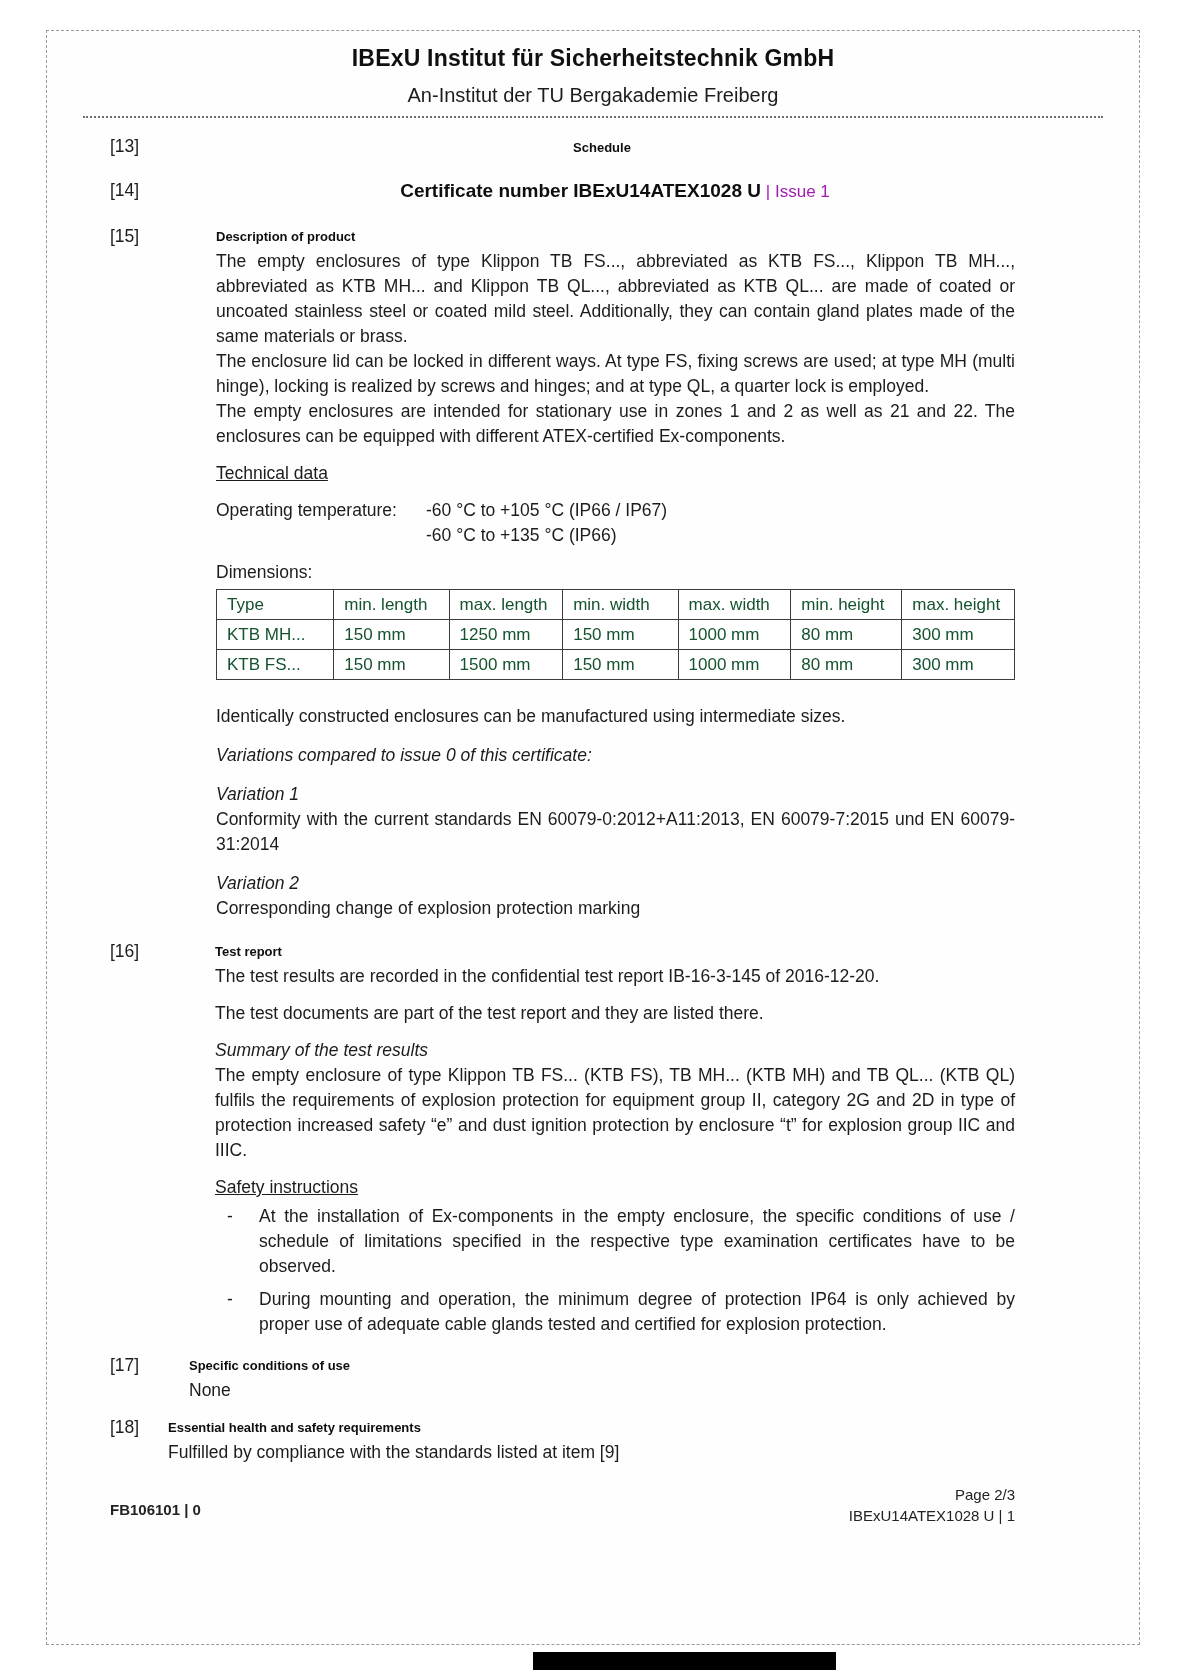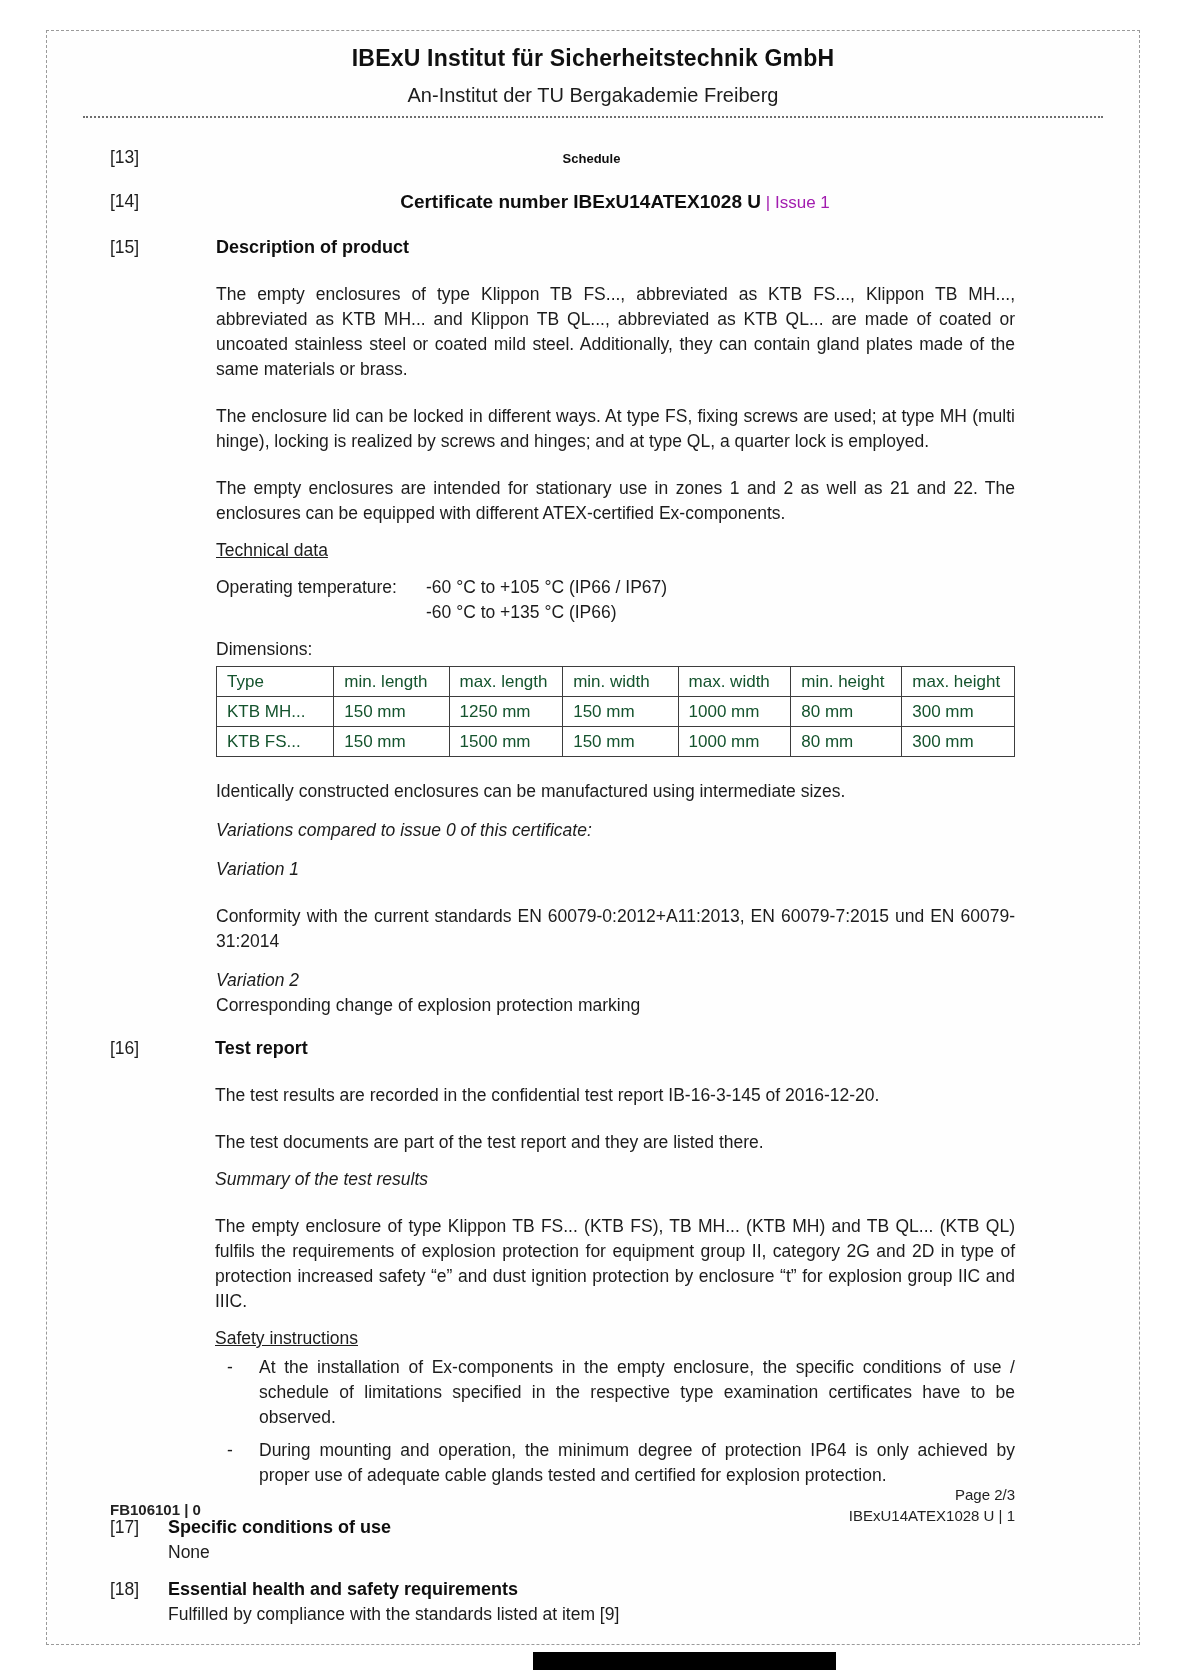--- a/index.html
+++ b/index.html
@@ -11,26 +11,26 @@
   .page-header .subtitle { font-size:20px; font-weight:normal; color:#1c1c1c; line-height:26px; margin-top:10px; }
   .divider { border-top:2px dotted #6e6e6e; margin:8px 36px 0 36px; height:0; }
   .content { padding:0 124px 0 63px; font-size:17.5px; line-height:25px; }
   .row { display:flex; align-items:flex-start; }
   .num { width:58px; flex:none; }
   .rbody { flex:1; min-width:0; }
   .center { text-align:center; }
   .schedule-title { font-size:13px; font-weight:bold; color:#0e0e0e; }
   .cert-bold { font-size:19px; font-weight:bold; color:#0e0e0e; }
   .cert-issue { font-size:17px; font-weight:normal; color:#a21caf; }
-  .sec-title { font-size:18px; font-weight:bold; color:#0e0e0e; }
-  p.just { text-align:justify;margin-top:22px; }
+  .sec-title { font-size:13px; font-weight:bold; color:#0e0e0e; }
+  p.just { text-align:justify; }
   .underline { text-decoration:underline; }
   .italic { font-style:italic; }
   .mt4 { margin-top:4px; } .mt8 { margin-top:8px; } .mt12 { margin-top:12px; }
-  .mt14 { margin-top:14px; } .mt16 { margin-top:27px; } .mt18 { margin-top:18px;gap:47px; }
+  .mt14 { margin-top:14px; } .mt16 { margin-top:16px;gap:21px; } .mt18 { margin-top:18px;gap:47px; }
   .mt20 { margin-top:20px;gap:48px; } .mt24 { margin-top:24px; }
   .optemp { display:flex; }
   .optemp .lbl { width:210px; flex:none; }
   table { border-collapse:collapse; margin-top:4px; background:#fff; }
   th, td { border:1px solid #3d3d3d; font-size:17px; font-weight:normal; text-align:left; padding:2px 10px; height:30px; color:#14532d; }
   col.c0 { width:125px; } col.c1 { width:122px; } col.c2 { width:120px; }
   col.c3 { width:123px; } col.c4 { width:120px; } col.c5 { width:117px; } col.c6 { width:119px; }
   .bullet { display:flex; text-align:justify; }
   .bullet .dash { width:44px; flex:none; padding-left:12px; }
   .bullet .btext { flex:1; min-width:0; }

